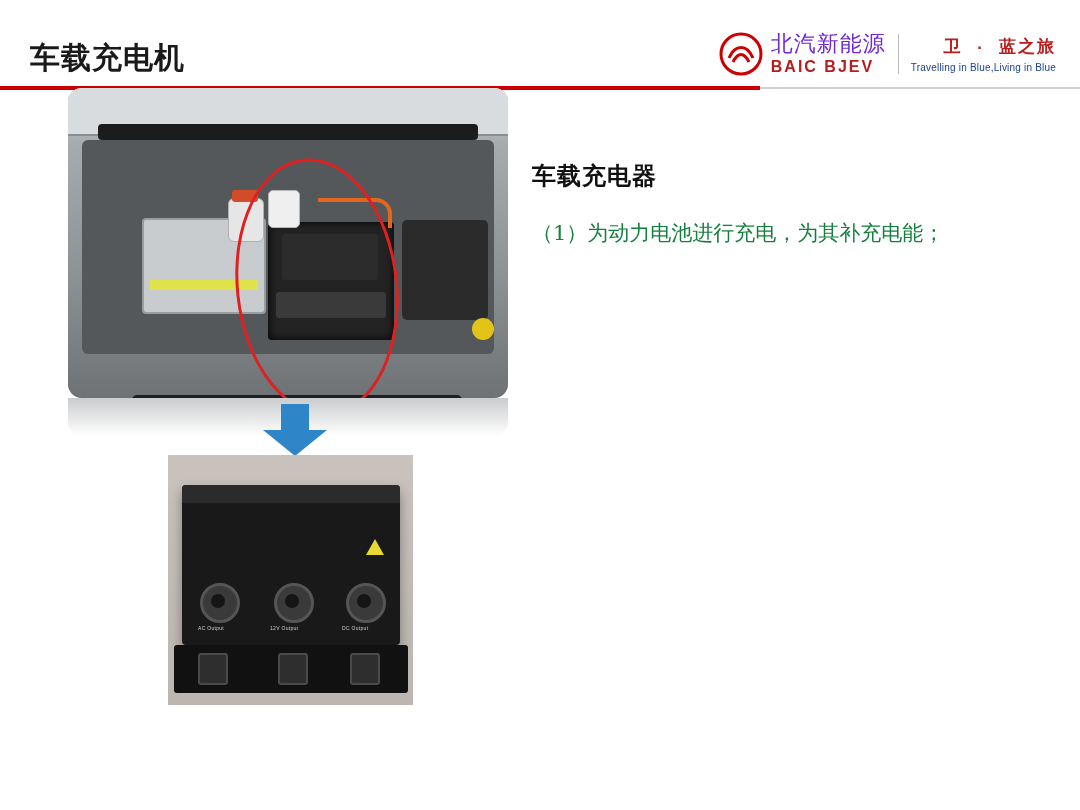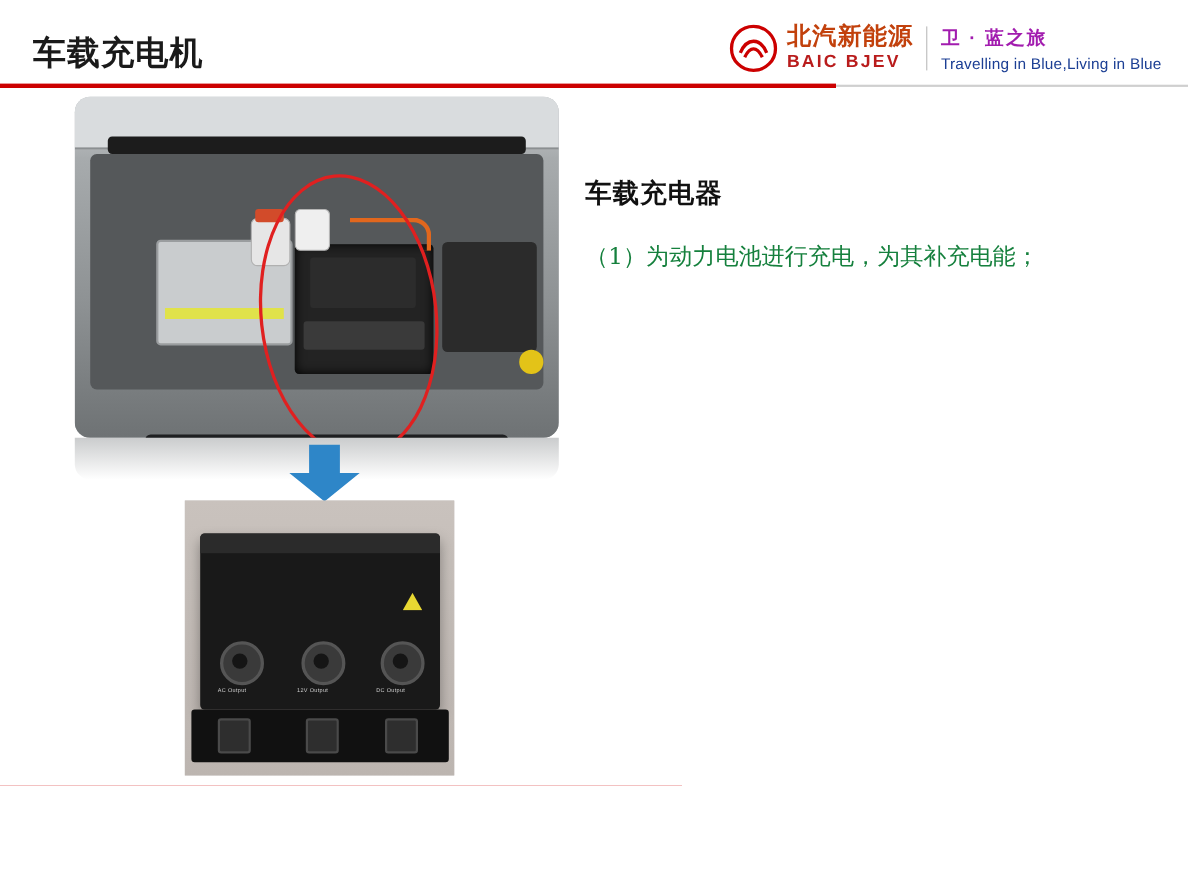--- a/index.html
+++ b/index.html
@@ -6,52 +6,52 @@
   body{
     width:1080px;height:810px;
     background:#ffffff;
     font-family:"Liberation Sans", sans-serif;
     overflow:hidden;
     position:relative;
   }
   .slide{position:absolute;inset:0;background:#fff;}
 
   
-  .header{position:absolute;left:0;top:6px;width:1080px;height:72px;}
+  .header{position:absolute;left:0;top:16px;width:1080px;height:72px;}
   .slide-title{
     position:absolute;left:30px;top:22px;
     font-family:"DejaVu Sans", sans-serif;
     font-size:30px;font-weight:bold;color:#1a1a1a;letter-spacing:1px;
   }
   .header-rule{
     position:absolute;left:0;top:70px;width:760px;height:4px;background:#cc0000;
   }
   .header-rule2{
     position:absolute;left:760px;top:71px;width:320px;height:2px;background:#cfcfcf;
   }
 
   
   .brand{position:absolute;right:24px;top:12px;height:52px;display:flex;align-items:center;}
   .brand-logo{width:44px;height:44px;margin-right:8px;position:relative;}
   .brand-logo svg{display:block;}
   .brand-cn{
     font-family:"DejaVu Sans", sans-serif;
-    font-size:22px;font-weight:bold;color:#c2410c;line-height:1.05;letter-spacing:1px;
+    font-size:22px;font-weight:normal;color:#6d28d9;line-height:1.05;letter-spacing:1px;
   }
   .brand-en{
     font-family:"Liberation Sans", sans-serif;
     font-size:16px;font-weight:bold;color:#b91c1c;letter-spacing:2px;margin-top:2px;
   }
   .brand-div{width:1px;height:40px;background:#bbb;margin:0 12px;}
   .brand-slogan-cn{
-    font-family:Liberation Sans, sans-serif;
-    font-size:17px;font-weight:bold;color:#a21caf;letter-spacing:2px;
+    font-family:Liberation Mono, monospace;
+    font-size:17px;font-weight:bold;color:#b91c1c;letter-spacing:2px;text-align:right;
   }
   .brand-slogan-en{
-    font-size:14px;color:#1c3f94;margin-top:4px;letter-spacing:0.2px;
+    font-size:10px;color:#1c3f94;margin-top:4px;letter-spacing:0.2px;
   }
 
   
   .photo-top{
     position:absolute;left:68px;top:88px;width:440px;height:310px;
     border-radius:14px;overflow:hidden;background:#b9bcbe;
   }
   .photo-reflect{
     position:absolute;left:68px;top:398px;width:440px;height:38px;
     border-radius:0 0 14px 14px;overflow:hidden;

